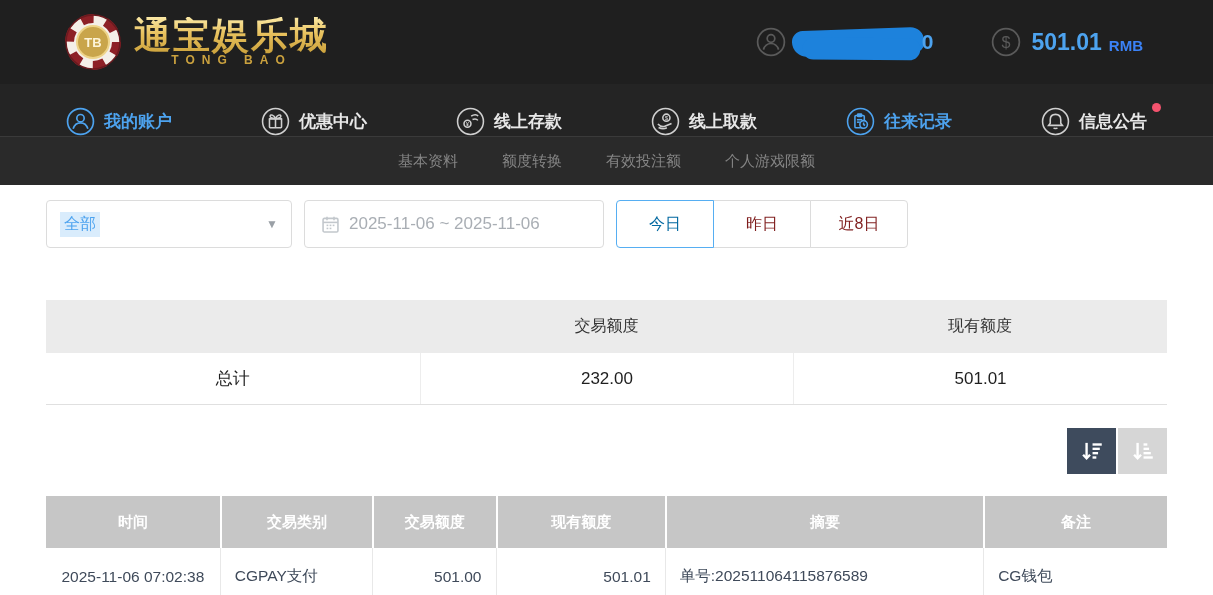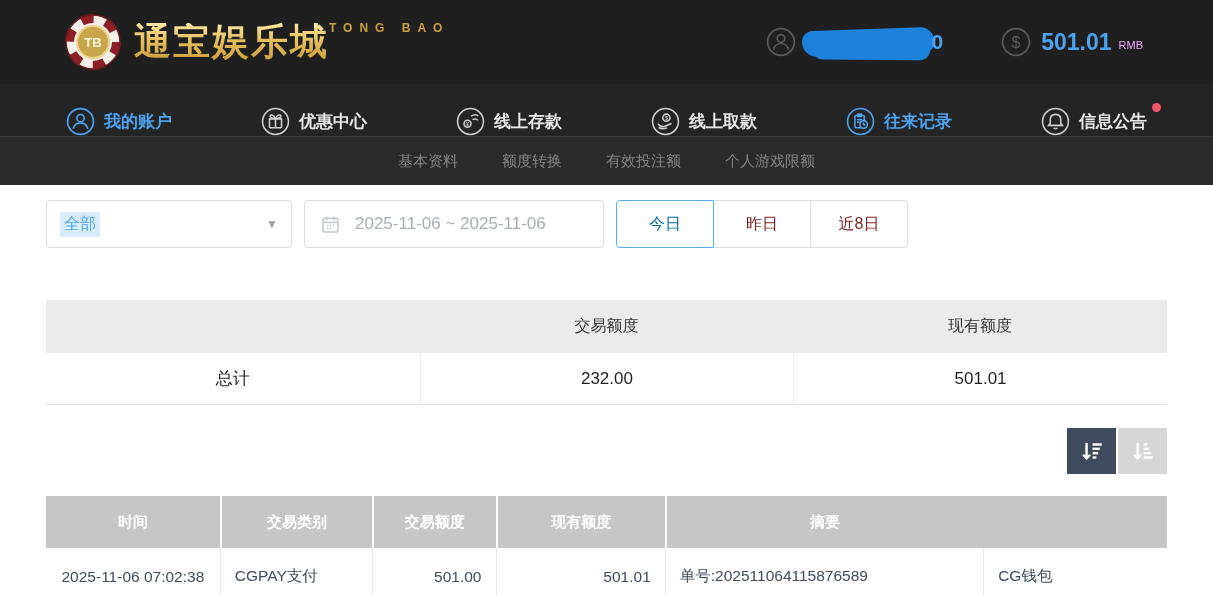--- a/index.html
+++ b/index.html
@@ -4,55 +4,55 @@
 <style>
   * { margin:0; padding:0; box-sizing:border-box; }
   html,body { background:#fff; }
   body { font-family:"Liberation Sans","DejaVu Sans",sans-serif; width:1213px; }
   .page { width:1213px; height:595px; overflow:hidden; background:#fff; }
 
   
   .topbar { height:84px; background:#1f1f1f; display:flex; align-items:center; justify-content:space-between; padding:0 70px 0 64px; }
   .logo { display:flex; align-items:center; gap:12px; }
   .chip-svg { display:block; }
-  .logo-text { display:flex; flex-direction:row; }
+  .logo-text { display:flex; flex-direction:column; }
   .logo-title { font-size:37px; font-weight:bold; letter-spacing:2px;
     background:linear-gradient(180deg,#fbe9a6 0%, #e7c05c 45%, #caa03a 100%);
     -webkit-background-clip:text; background-clip:text; -webkit-text-fill-color:transparent; color:#e7c05c;
     line-height:1.05; }
   .logo-sub { font-size:12px; font-weight:bold; color:#caa13e; letter-spacing:7px; text-align:center; margin-top:-2px; }
   .topbar-right { display:flex; align-items:center; gap:58px; }
   .user-box { display:flex; align-items:center; gap:6px; position:relative; }
   .round-icon { color:#5a5a5a; display:block; }
   .scribble { width:132px; height:26px; background:#1d82dc; border-radius:13px 16px 12px 18px; transform:rotate(-2deg); position:relative; }
   .scribble::after { content:""; position:absolute; left:10px; top:9px; width:118px; height:22px; background:#1d82dc; border-radius:12px; transform:rotate(2.5deg); }
   .user-suffix { color:#4da3ef; font-size:21px; font-weight:bold; margin-left:-8px; position:relative; z-index:2; }
   .balance { display:flex; align-items:center; gap:10px; }
   .balance-amount { color:#4da3ef; font-size:23px; font-weight:bold; }
-  .balance-cur { color:#f0abfc; font-size:11px; font-weight:normal; margin-left:-3px; padding-top:6px; }
+  .balance-cur { color:#3b82f6; font-size:15px; font-weight:bold; margin-left:-3px; padding-top:6px; }
 
   
   .mainnav { height:53px; background:#242424; display:flex; align-items:flex-end; justify-content:space-between; padding:0 66px; border-bottom:1px solid #3a3a3a; }
   .nav-item { display:flex; align-items:center; gap:9px; color:#e8e8e8; font-size:17px; font-weight:bold; cursor:pointer; position:relative; }
   .nav-item .nav-ic { color:#cfcfcf; display:block; }
   .nav-item.active { color:#4da3ef; }
   .nav-item.active .nav-ic { color:#4da3ef; }
   .notice-dot { position:absolute; top:-4px; right:-14px; width:9px; height:9px; border-radius:50%; background:#f4536e; }
 
   
   .subnav { height:48px; background:#2a2a2a; display:flex; align-items:center; justify-content:center; gap:44px; }
   .subnav-item { color:#858585; font-size:15px; cursor:pointer; }
 
   
   .content { padding:0 46px; }
   .filter-row { margin-top:15px; display:flex; align-items:stretch; height:48px; }
   .select-box { width:246px; border:1px solid #dcdcdc; border-radius:4px; display:flex; align-items:center; justify-content:space-between; padding:0 13px; cursor:pointer; background:#fff; }
   .select-chip { color:#4da3ef; background:#d9ecfc; font-size:16px; padding:2px 4px; }
   .select-caret { color:#9aa0a6; font-size:12px; }
-  .date-box { width:300px; margin-left:12px; border:1px solid #dcdcdc; border-radius:4px; display:flex; align-items:center; gap:14px; padding:0 15px; color:#a9aeb4; font-size:17px; background:#fff; cursor:pointer; }
+  .date-box { width:300px; margin-left:12px; border:1px solid #dcdcdc; border-radius:4px; display:flex; align-items:center; gap:8px; padding:0 15px; color:#a9aeb4; font-size:17px; background:#fff; cursor:pointer; }
   .range-group { display:flex; margin-left:12px; }
   .range-btn { width:98px; background:#fff; border:1px solid #dcdcdc; color:#7f1d1d; font-size:16px; display:flex; align-items:center; justify-content:center; cursor:pointer; margin-left:-1px; }
   .range-btn:first-child { margin-left:0; border-radius:4px 0 0 4px; }
   .range-btn:last-child { border-radius:0 4px 4px 0; }
   .range-btn.active { color:#0369a1; border-color:#56aef2; z-index:1; }
   .query-btn { margin-left:14px; width:103px; height:46px; align-self:center; background:#58b1f3; border:none; border-radius:4px; color:#fff; font-size:17px; cursor:pointer; font-family:inherit; }
 
   
   .sum-table { margin-top:52px; }
   .sum-header { display:flex; background:#ebebeb; height:53px; }
@@ -252,20 +252,21 @@
       </button>
     </div>
 
     <section class="rec-table">
       <div class="rec-header">
         <div class="cell c0">时间</div>
         <div class="cell c1">交易类别</div>
         <div class="cell c2">交易额度</div>
         <div class="cell c3">现有额度</div>
         <div class="cell c4">摘要</div>
+        <div class="cell c5">备注</div>
       </div>
       <div class="rec-row">
         <div class="cell c0 al-c">2025-11-06 07:02:38</div>
         <div class="cell c1 al-l">CGPAY支付</div>
         <div class="cell c2 al-r">501.00</div>
         <div class="cell c3 al-r">501.01</div>
         <div class="cell c4 al-l">单号:202511064115876589</div>
         <div class="cell c5 al-l">CG钱包</div>
       </div>
     </section>

